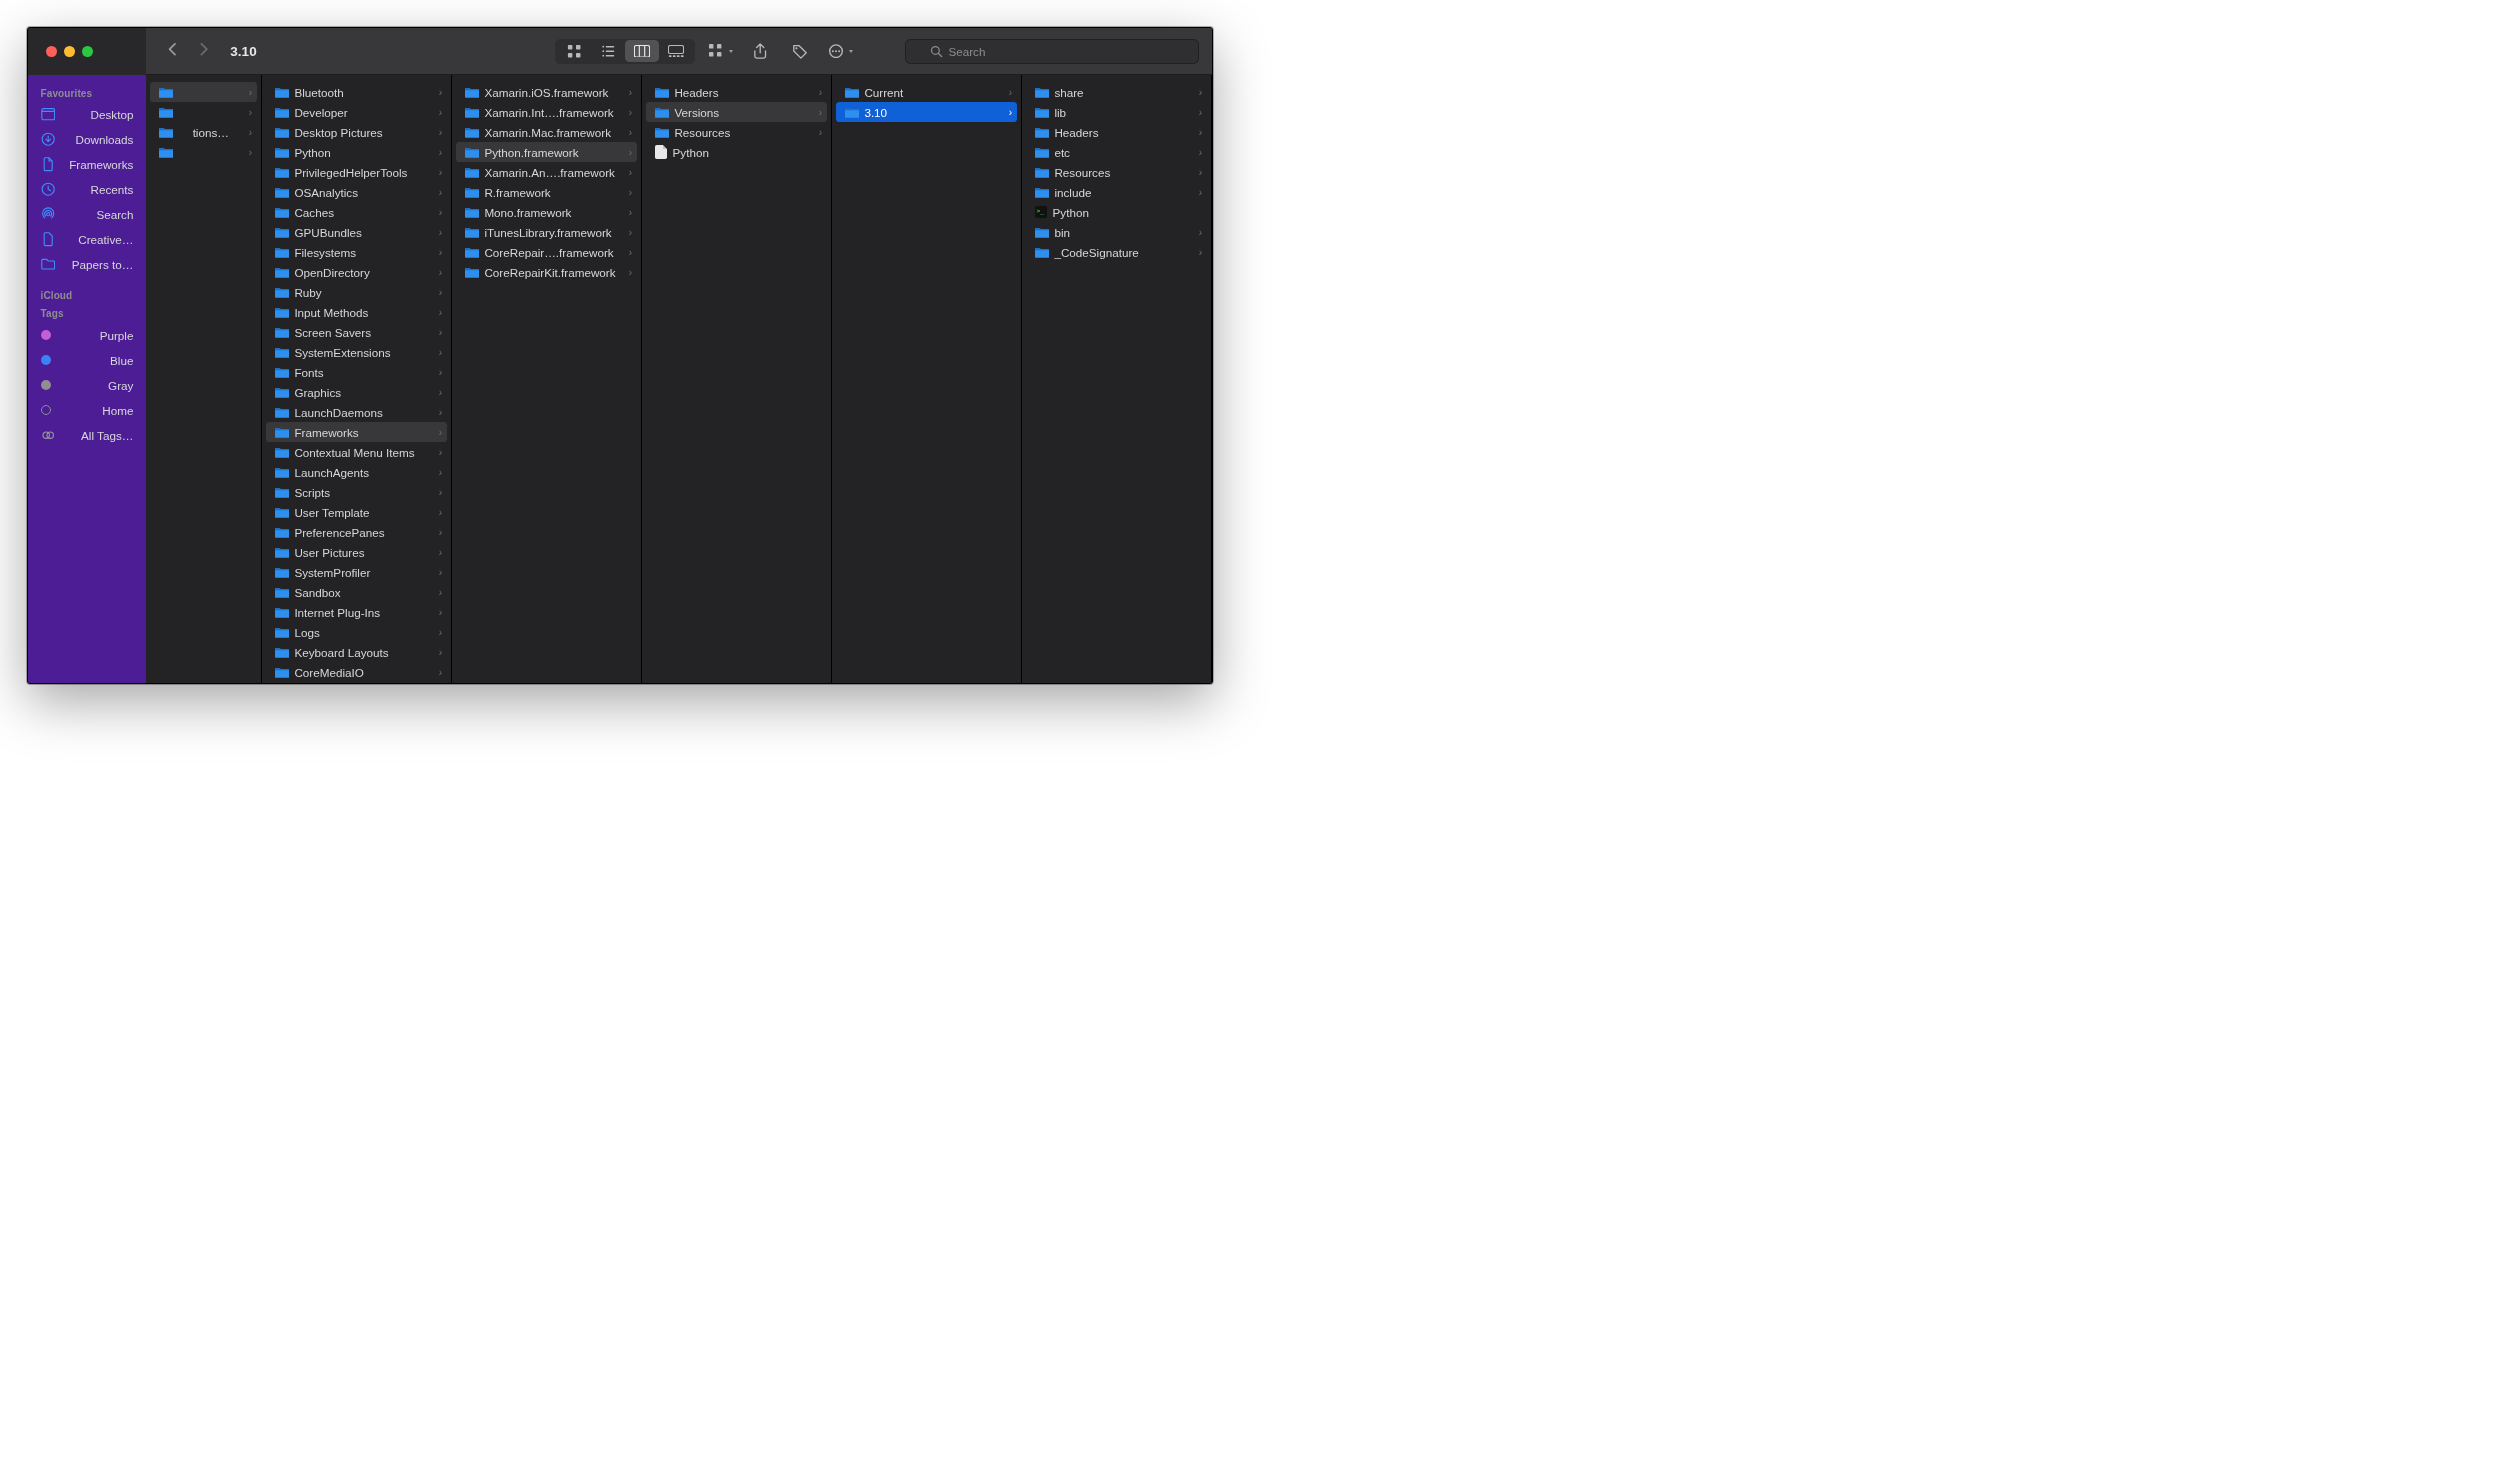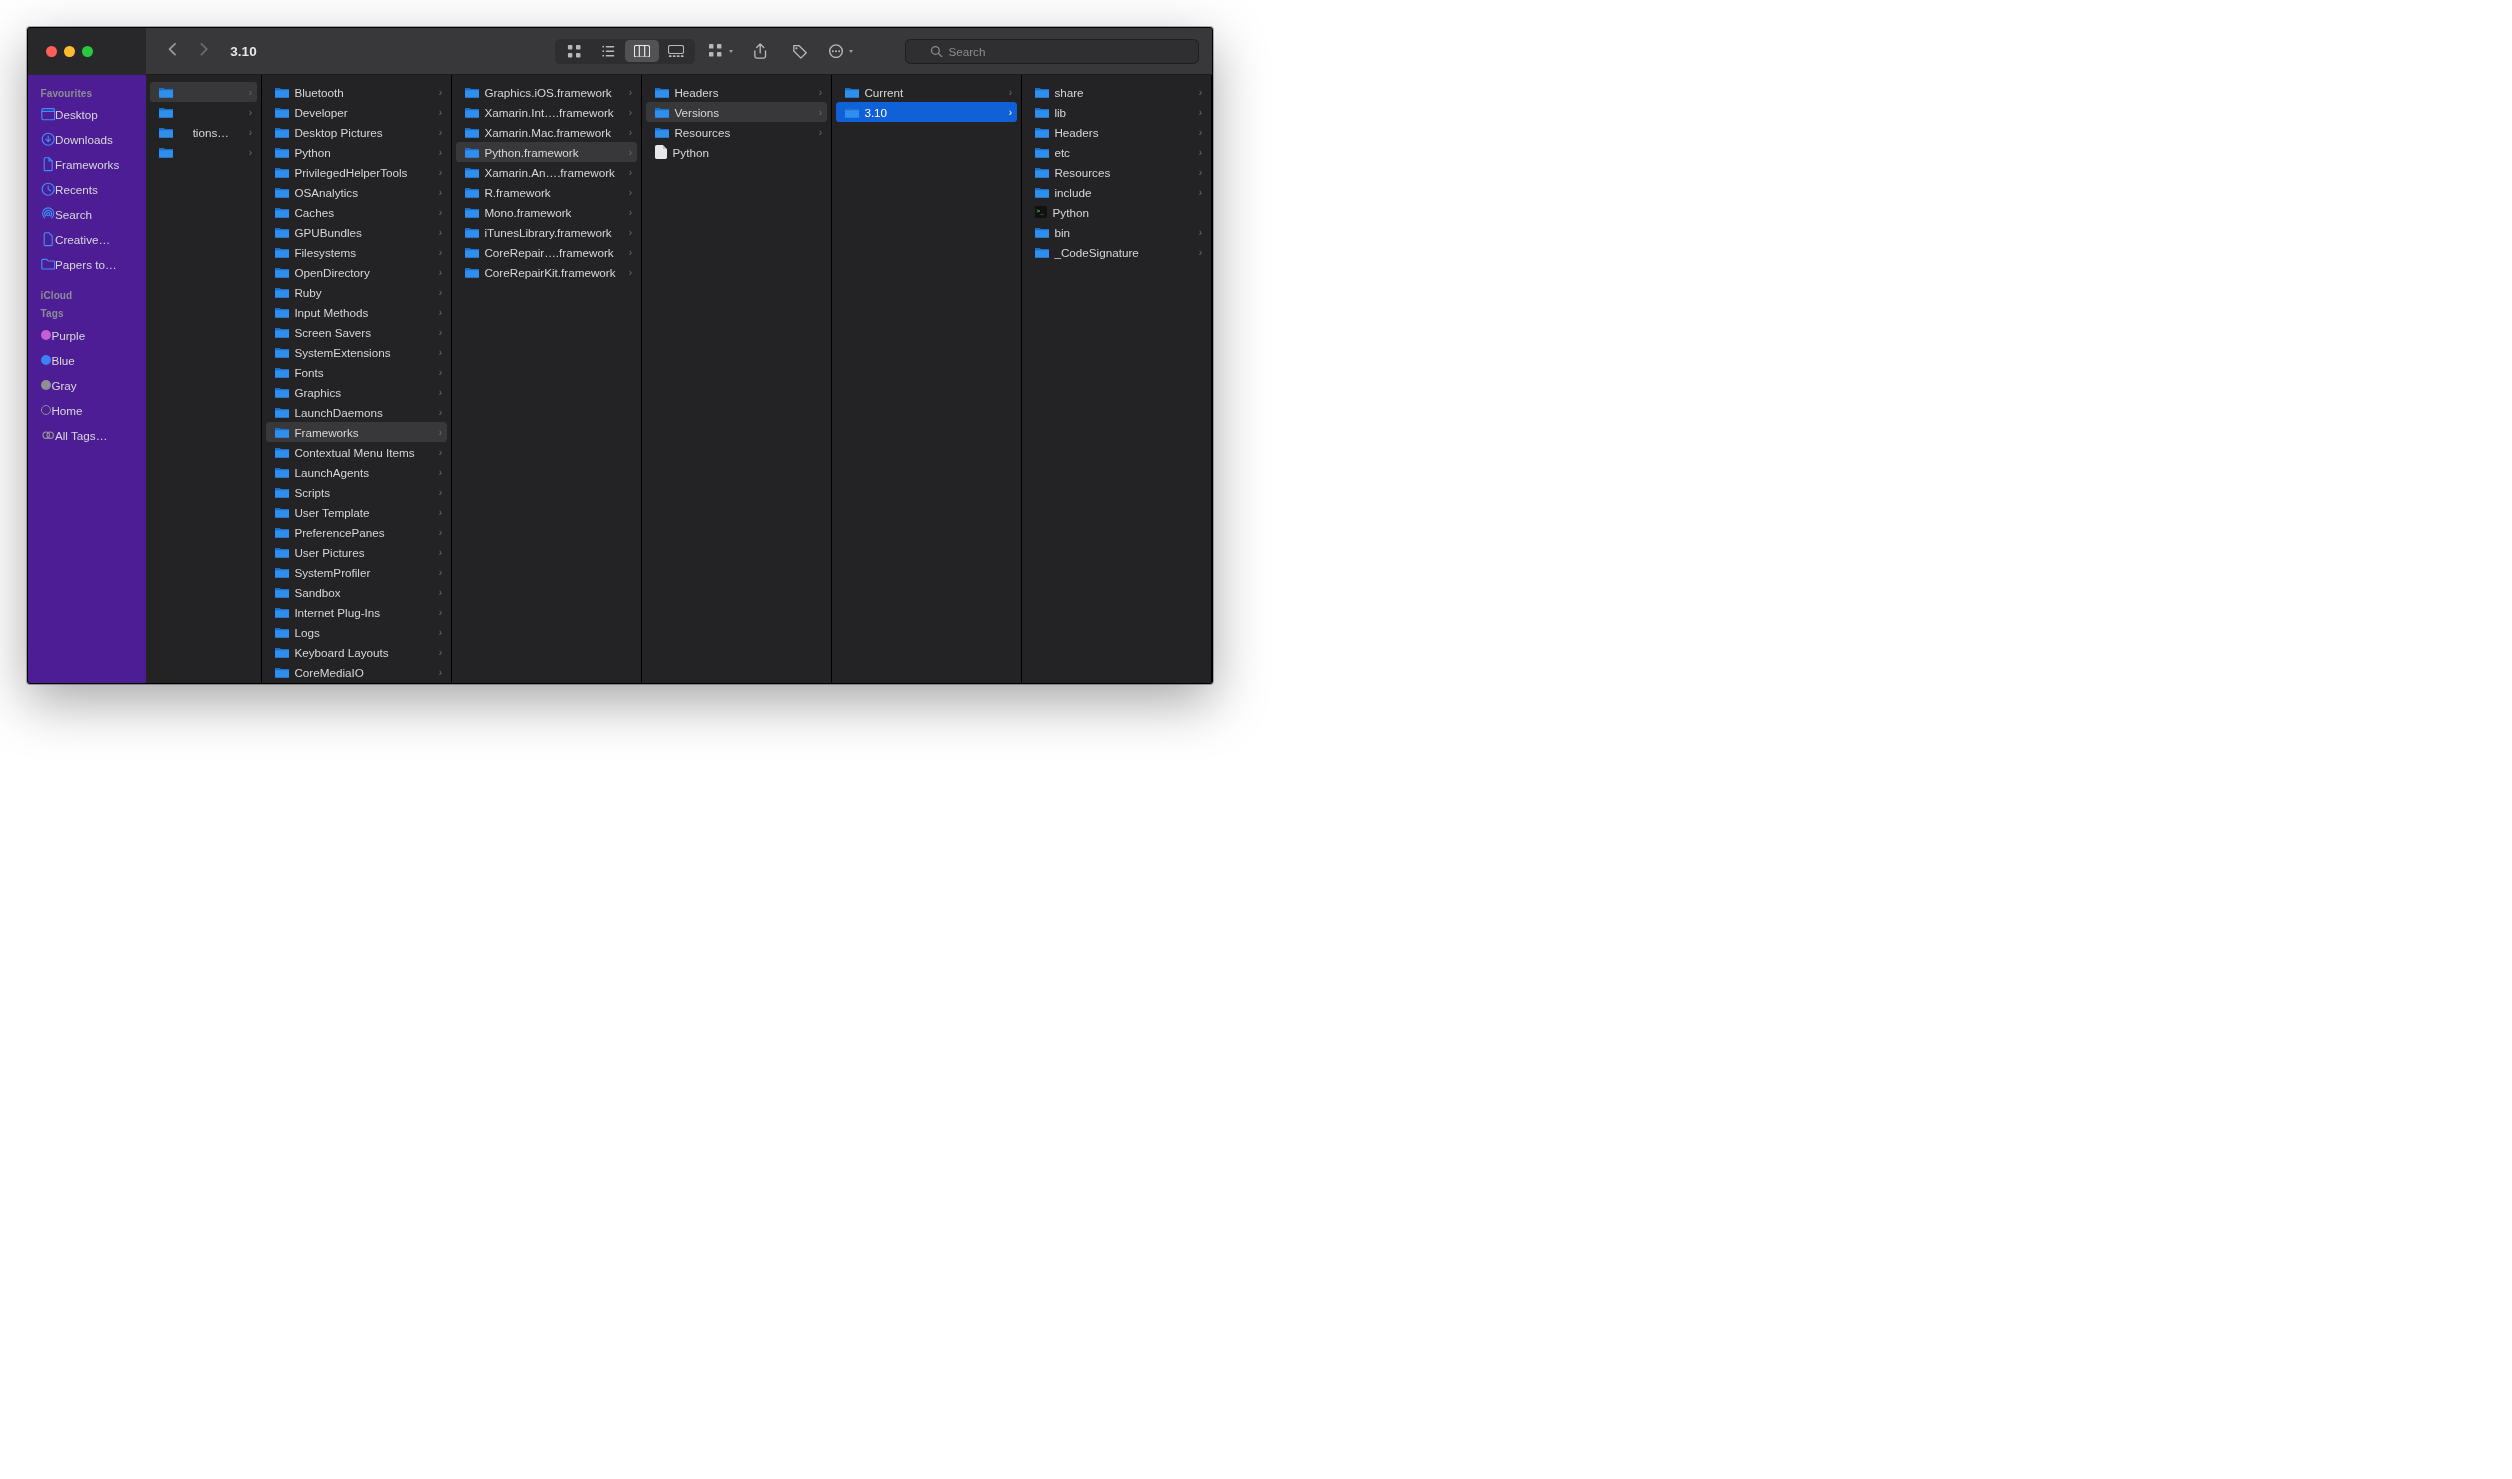--- a/index.html
+++ b/index.html
@@ -18,21 +18,21 @@
   .view-group { display:flex; background:#2e2e30; border-radius:5.4px; padding:1.8px; height:25px; }
   .view-btn { width:34px; display:flex; align-items:center; justify-content:center; border-radius:4.5px; }
   .view-btn.active { background:#525254; }
   .tb-btn { width:27px; height:25px; display:flex; align-items:center; justify-content:center; }
   .caret-small::after { content:""; display:inline-block; border-left:2.7px solid transparent; border-right:2.7px solid transparent; border-top:3.6px solid #9a9a9c; margin-left:3.6px; vertical-align:1.8px; }
   .search { width:294px; height:25px; background:#2f2f31; border:0.9px solid #1f1f21; border-radius:5.4px; display:flex; align-items:center; gap:5.4px; padding:0 24px; margin-right:1.8px; }
   .search input { flex:1; background:transparent; border:none; outline:none; color:#ccc; font-size:11.7px; }
   .body-area { flex:1; display:flex; overflow:hidden; }
   .sidebar { width:118px; background:#4c1d95; padding:9px 5.4px 9px 5.4px; overflow-y:auto; color:#c9c9cb; }
   .sec-label { font-size:10px; color:#8e8e92; font-weight:600; padding:3.6px 7.2px 3.6px 7.2px; letter-spacing:0.1px; }
-  .sb-item { height:25px; border-radius:5.4px; display:flex; align-items:center; gap:0; padding:0 7.2px; font-size:11.7px; color:#d8d8da; white-space:nowrap; overflow:hidden; text-overflow:ellipsis; }
+  .sb-item { height:25px; border-radius:5.4px; display:flex; align-items:center; gap:0; padding:0 7.2px; font-size:11.7px; color:#d8d8da; white-space:nowrap; overflow:hidden; text-overflow:ellipsis;justify-content:space-between; }
   .sb-icon { width:14.4px; height:14.4px; color:#3d8ffd; flex:0 0 14.4px; display:flex; align-items:center; justify-content:center; }
   .tag-dot { width:10.8px; height:10.8px; border-radius:50%; border:1.4px solid transparent; }
   .columns { flex:1; display:flex; background:#232325; overflow-x:auto; }
   .col { flex:0 0 190px; border-right:0.9px solid #000; overflow-y:auto; padding-top:7.2px; }
   .col::-webkit-scrollbar,.sidebar::-webkit-scrollbar{width:0;height:0;}
   .row { height:20px; display:flex; align-items:center; padding:0 5.4px 0 9px; gap:5.4px; color:#d7d7d9; font-size:11.7px; white-space:nowrap; border-radius:3.6px; margin:0 3.6px; }
   .row .name { flex:1; overflow:hidden; text-overflow:ellipsis; }
   .row.sel { background:#38383a; }
   .row.active { background:#1060d8; color:#fff; }
   .row.active .chev { color:#fff; }
@@ -588,21 +588,21 @@
           </div>
         </div>
         <div class="col">
           <div class="row">
             <span class="folder-icon">
               <svg viewBox="0 0 16 12">
                 <path d="M0 2a1 1 0 0 1 1-1h4l1.6 1.4H15a1 1 0 0 1 1 1V11a1 1 0 0 1-1 1H1a1 1 0 0 1-1-1V2z" fill="#2f8fef"></path>
                 <path d="M0 2a1 1 0 0 1 1-1h4l1.6 1.4H15a1 1 0 0 1 1 1v.3H0V2z" fill="#1b6ec7"></path>
               </svg>
             </span>
-            <span class="name">Graphics.iOS.framework</span>
+            <span class="name">Xamarin.iOS.framework</span>
             <span class="chev">›</span>
           </div>
           <div class="row">
             <span class="folder-icon">
               <svg viewBox="0 0 16 12">
                 <path d="M0 2a1 1 0 0 1 1-1h4l1.6 1.4H15a1 1 0 0 1 1 1V11a1 1 0 0 1-1 1H1a1 1 0 0 1-1-1V2z" fill="#2f8fef"></path>
                 <path d="M0 2a1 1 0 0 1 1-1h4l1.6 1.4H15a1 1 0 0 1 1 1v.3H0V2z" fill="#1b6ec7"></path>
               </svg>
             </span>
             <span class="name">Xamarin.Int….framework</span>

